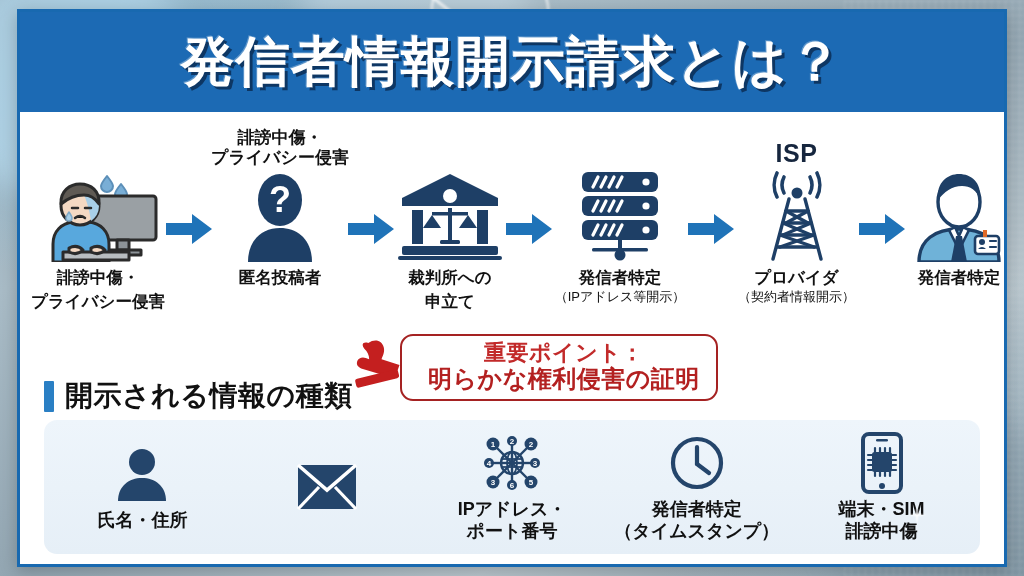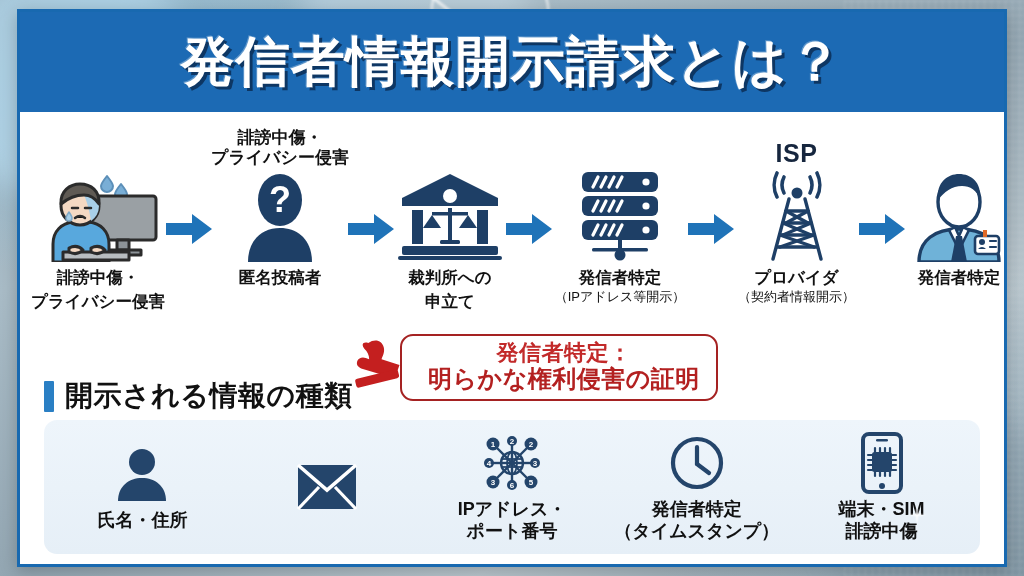--- a/index.html
+++ b/index.html
@@ -348,21 +348,21 @@
     <div class="callout">
       <div class="stamp">
         <svg width="62" height="62" viewBox="0 0 62 62">
           <g fill="#c41f1f">
             <path d="M22 6 c8-3 14 1 14 8 c0 5-3 8-5 11 l16 10 l-8 12 l-30 -18 c-3-2-4-5-2-8 c2-3 6-3 9-1 l3 2 c1-4 0-8-2-11 c-2-4 -1-8 5-5z" transform="rotate(-14 31 31)"></path>
             <rect x="3" y="40" width="44" height="9" rx="2.5" transform="rotate(-14 25 44)"></rect>
           </g>
         </svg>
       </div>
       <div class="callout-box">
-        <div class="l1">発信者特定：</div>
+        <div class="l1">重要ポイント：</div>
         <div class="l2">明らかな権利侵害の証明</div>
       </div>
     </div>
 
     <div class="section-head">
       <div class="section-bar"></div>
       <div class="section-title">開示される情報の種類</div>
     </div>
 
     <div class="panel">

